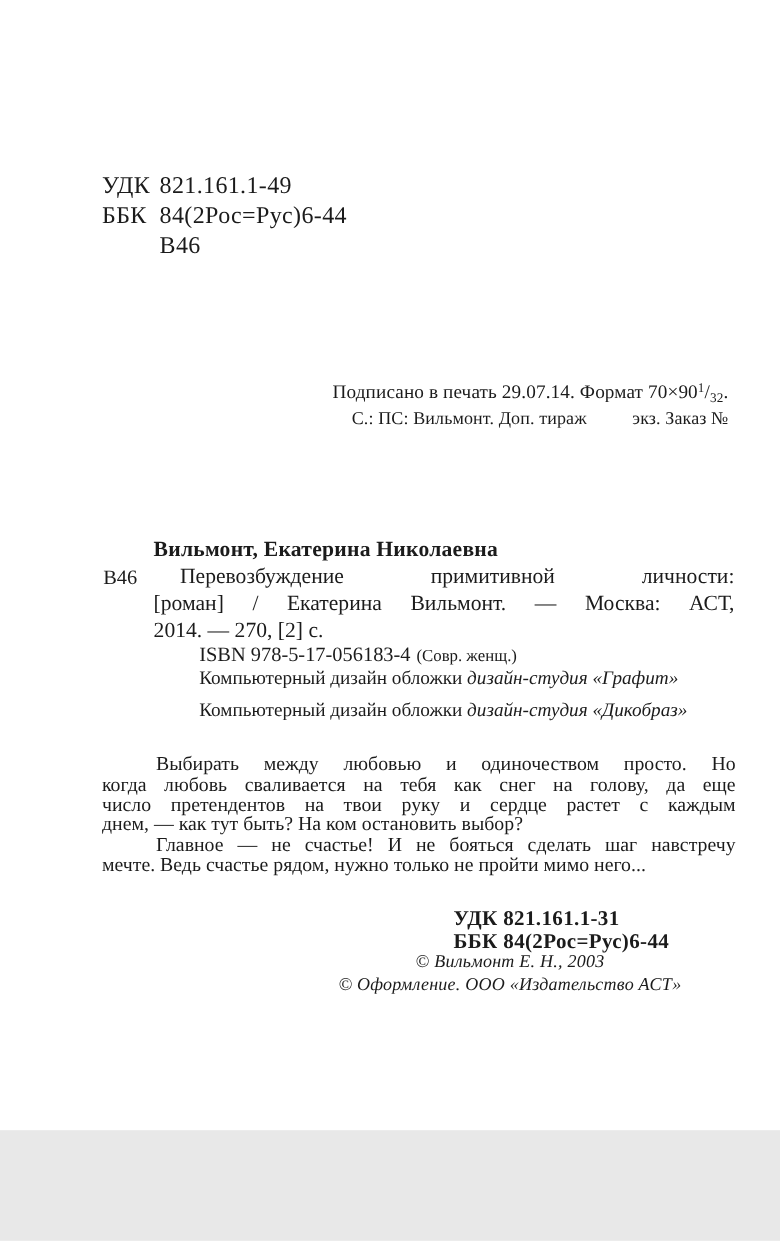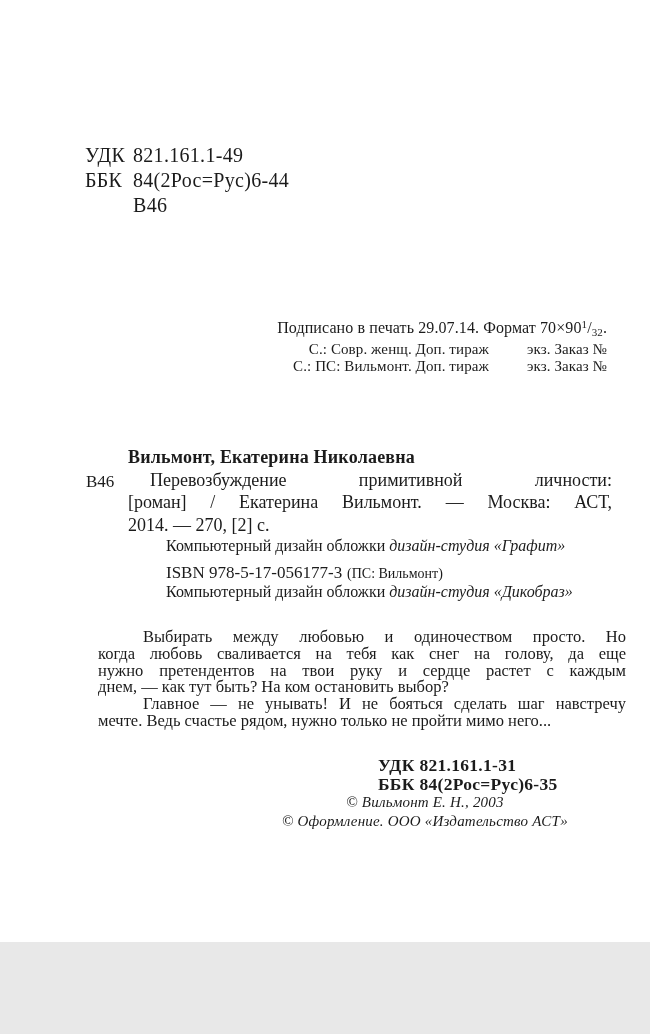--- a/index.html
+++ b/index.html
@@ -34,21 +34,21 @@
 
   
   .isbn-wrap{position:absolute;left:166px;top:537px;}
   .isbn-group{margin-bottom:9px;}
   .isbn-line{font-size:17px;line-height:18px;}
   .isbn-qualifier{font-size:14px;margin-left:0.35em;}
   .design-line{font-size:16px;line-height:18px;}
   .design-studio{font-style:italic;margin-left:0.25em;}
 
   
-  .annotation{position:absolute;left:98px;top:629px;width:528px;font-size:16.5px;line-height:16.8px;}
+  .annotation{position:absolute;left:85px;top:629px;width:528px;font-size:16.5px;line-height:16.8px;}
   .anno-line{white-space:normal;}
   .first-indent{text-indent:45px;}
 
   
   .bottom-codes{position:absolute;left:378px;top:756px;font-weight:bold;font-size:17.5px;line-height:19px;letter-spacing:0.3px;}
 
   
   .copyright{position:absolute;left:282px;top:793px;font-style:italic;font-size:15px;line-height:18.5px;letter-spacing:0.2px;text-align:center;}
 </style>
 </head>
@@ -69,63 +69,60 @@
       <span class="class-label"></span>
       <span>В46</span>
     </div>
   </div>
 
   <div class="print-info">
     <div class="print-line">
       <span>Подписано в печать 29.07.14. Формат 70×90</span><span class="frac-sup">1</span><span>/</span><span class="frac-sub">32</span><span>.</span>
     </div>
     <div class="print-line small">
-      <span>С.: Совр. женщ. Доп. тираж</span><span class="print-gap"></span><span>экз. Заказ №</span>
-    </div>
-    <div class="print-line small">
       <span>С.: ПС: Вильмонт. Доп. тираж</span><span class="print-gap"></span><span>экз. Заказ №</span>
     </div>
   </div>
 
   <div class="bib">
     <span class="bib-code">В46</span>
     <div class="bib-indent bib-heading">Вильмонт, Екатерина Николаевна</div>
     <div class="bib-indent just first-indent-sm">Перевозбуждение примитивной личности:</div>
     <div class="bib-indent just">[роман] / Екатерина Вильмонт. — Москва: АСТ,</div>
     <div class="bib-indent">2014. — 270, [2] с.</div>
   </div>
 
   <div class="isbn-wrap">
     <div class="isbn-group">
+      <div class="isbn-line">
+        <span>ISBN 978-5-17-056183-4</span><span class="isbn-qualifier">(Совр. женщ.)</span>
+      </div>
       <div class="design-line">
         <span>Компьютерный дизайн обложки</span><span class="design-studio">дизайн-студия «Графит»</span>
       </div>
     </div>
     <div class="isbn-group">
-      <div class="isbn-line">
-        <span>ISBN 978-5-17-056177-3</span><span class="isbn-qualifier">(ПС: Вильмонт)</span>
-      </div>
       <div class="design-line">
         <span>Компьютерный дизайн обложки</span><span class="design-studio">дизайн-студия «Дикобраз»</span>
       </div>
     </div>
   </div>
 
   <div class="annotation">
     <div class="anno-line just first-indent">Выбирать между любовью и одиночеством просто. Но</div>
     <div class="anno-line just">когда любовь сваливается на тебя как снег на голову, да еще</div>
-    <div class="anno-line just">нужно претендентов на твои руку и сердце растет с каждым</div>
+    <div class="anno-line just">число претендентов на твои руку и сердце растет с каждым</div>
     <div class="anno-line">днем, — как тут быть? На ком остановить выбор?</div>
-    <div class="anno-line just first-indent">Главное — не унывать! И не бояться сделать шаг навстречу</div>
+    <div class="anno-line just first-indent">Главное — не счастье! И не бояться сделать шаг навстречу</div>
     <div class="anno-line">мечте. Ведь счастье рядом, нужно только не пройти мимо него...</div>
   </div>
 
   <div class="bottom-codes">
     <div>УДК 821.161.1-31</div>
-    <div>ББК 84(2Рос=Рус)6-35</div>
+    <div>ББК 84(2Рос=Рус)6-44</div>
   </div>
 
   <div class="copyright">
     <div>© Вильмонт Е. Н., 2003</div>
     <div>© Оформление. ООО «Издательство АСТ»</div>
   </div>
 
 </div>
 
 </body></html>

